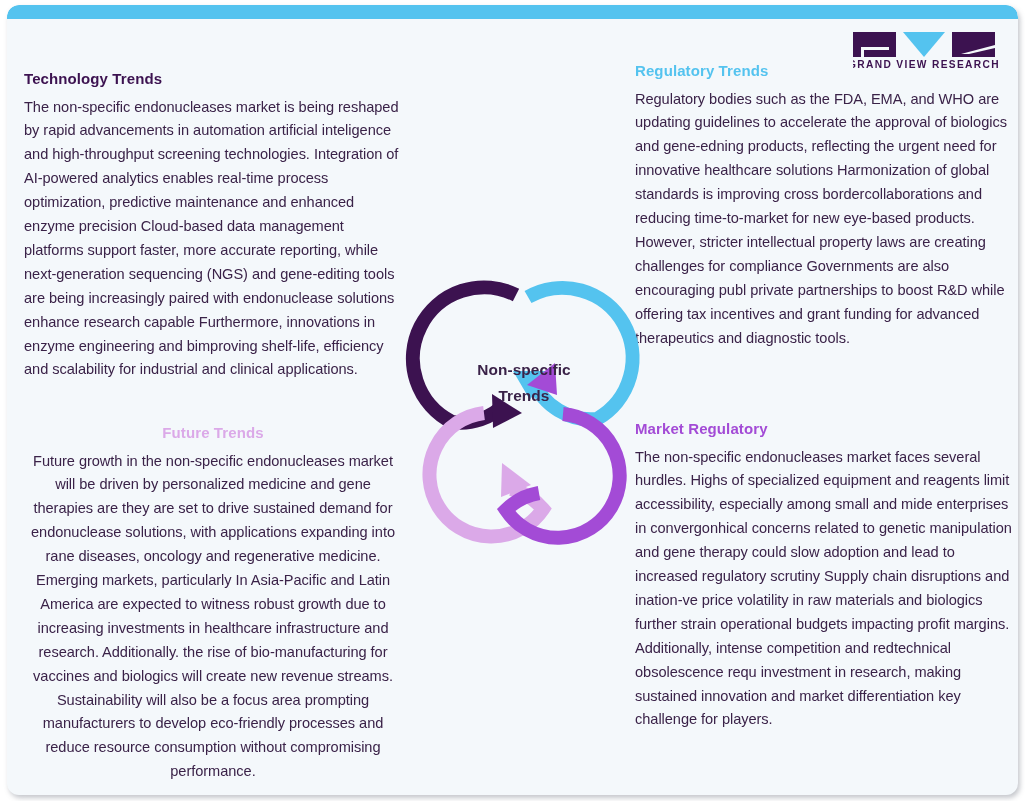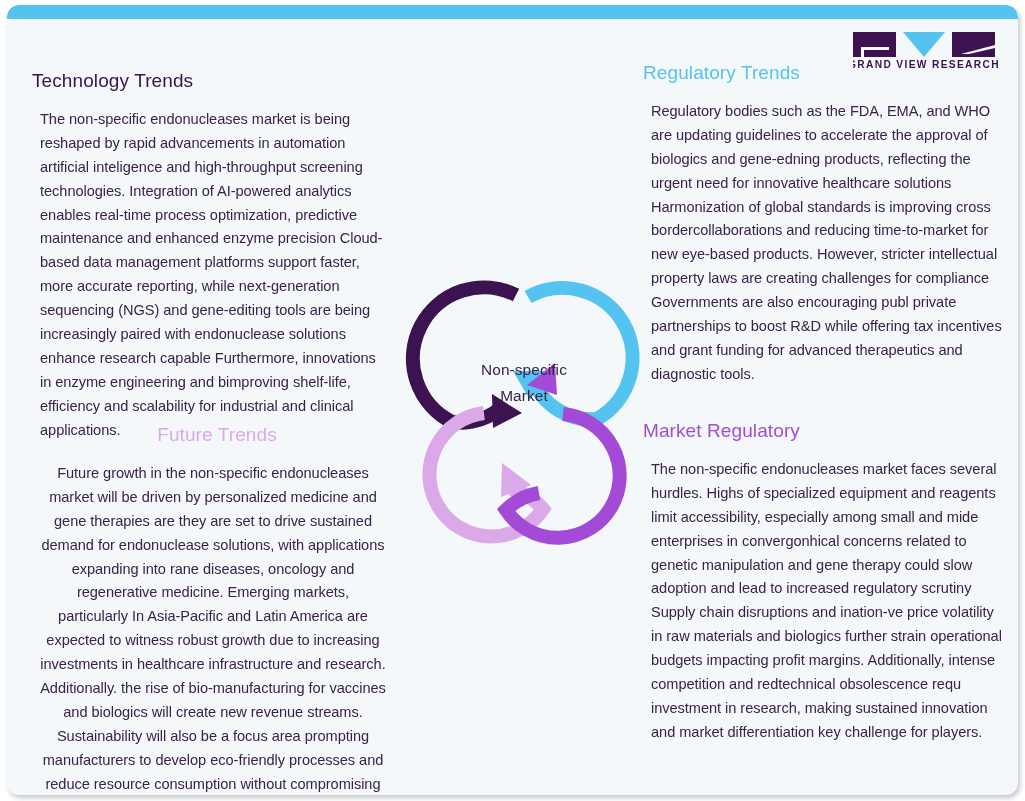--- a/index.html
+++ b/index.html
@@ -60,33 +60,33 @@
   .col {
     position: absolute;
     top: 58px;
   }
   .col-left  { left: 17px;  width: 378px; }
   .col-right { left: 628px; width: 384px; }
 
   .block { margin-bottom: 0; }
 
   h2.sec-title {
-    margin: 0 0 8px 8px;
-    font-size: 19px;
-    font-weight: normal;
+    margin: 0 0 8px 0;
+    font-size: 15px;
+    font-weight: bold;
     letter-spacing: 0.1px;
     line-height: 1.1;
   }
   .t-tech  { color: #3c1250; }
   .t-fut   { color: #dba9e8; }
   .t-reg   { color: #54c3ef; }
   .t-chal  { color: #a34bd6; }
 
   p.sec-body {
-    margin: 16px;
+    margin: 0;
     font-size: 14.6px;
     line-height: 23.9px;
     color: #3a2248;
     letter-spacing: -0.05px;
   }
 
   
   .blk-tech  { position: absolute; top: 8px;   left: 0; width: 378px; }
   .blk-fut   { position: absolute; top: 362px; left: 0; width: 378px; text-align: center; }
   .blk-reg   { position: absolute; top: 0;   left: 0; width: 384px; }
@@ -106,20 +106,21 @@
     position: absolute;
     left: 393px;
     top: 352px;
     width: 248px;
     text-align: center;
     color: #3a2248;
     font-size: 15.4px;
     line-height: 25.5px;
     letter-spacing: 0.1px;
     pointer-events: none;
+    font-weight: bold;
   }
   .center-label span { display: block; }
 </style>
 </head>
 <body>
 
 <div class="canvas">
   <div class="card">
 
     <div class="top-accent"></div>
@@ -203,17 +204,17 @@
                    A 62 62 0 1 1 106 243
                    A 62 62 0 0 1 139 226" fill="none" stroke="#a34bd6" stroke-width="14" stroke-linecap="butt"></path>
           <polygon points="155,96 157,128 127,118" fill="#a34bd6"></polygon>
         </g>
 
       </svg>
     </div>
 
     <div class="center-label">
       <span>Non-specific</span>
-      <span>Market</span>
+      <span>Trends</span>
     </div>
 
   </div>
 </div>
 
 </body></html>

